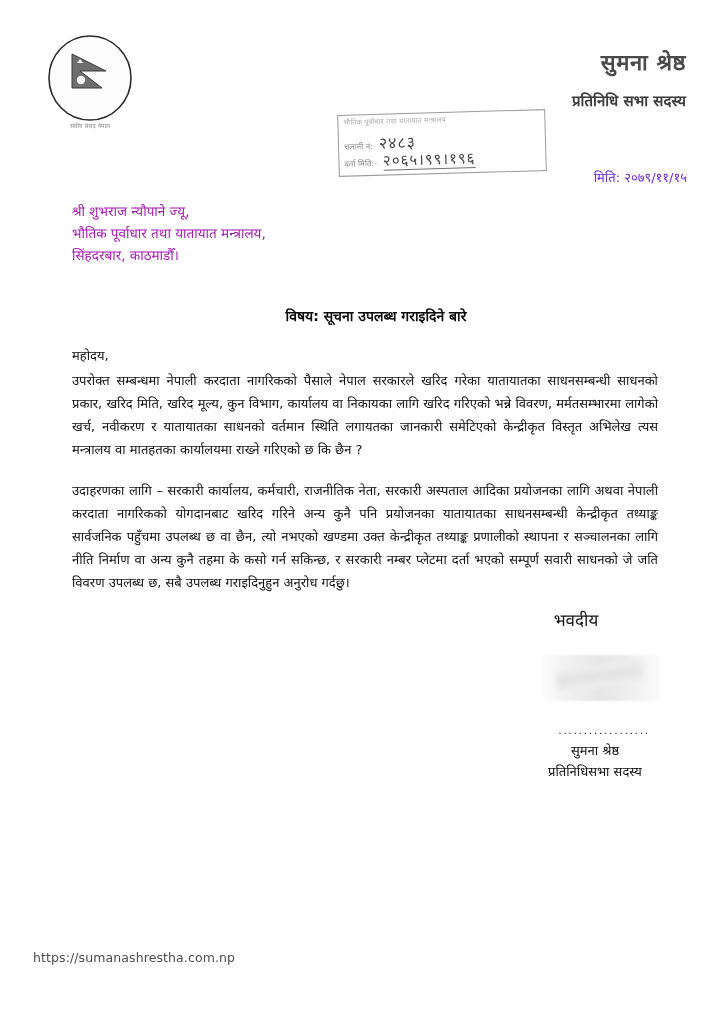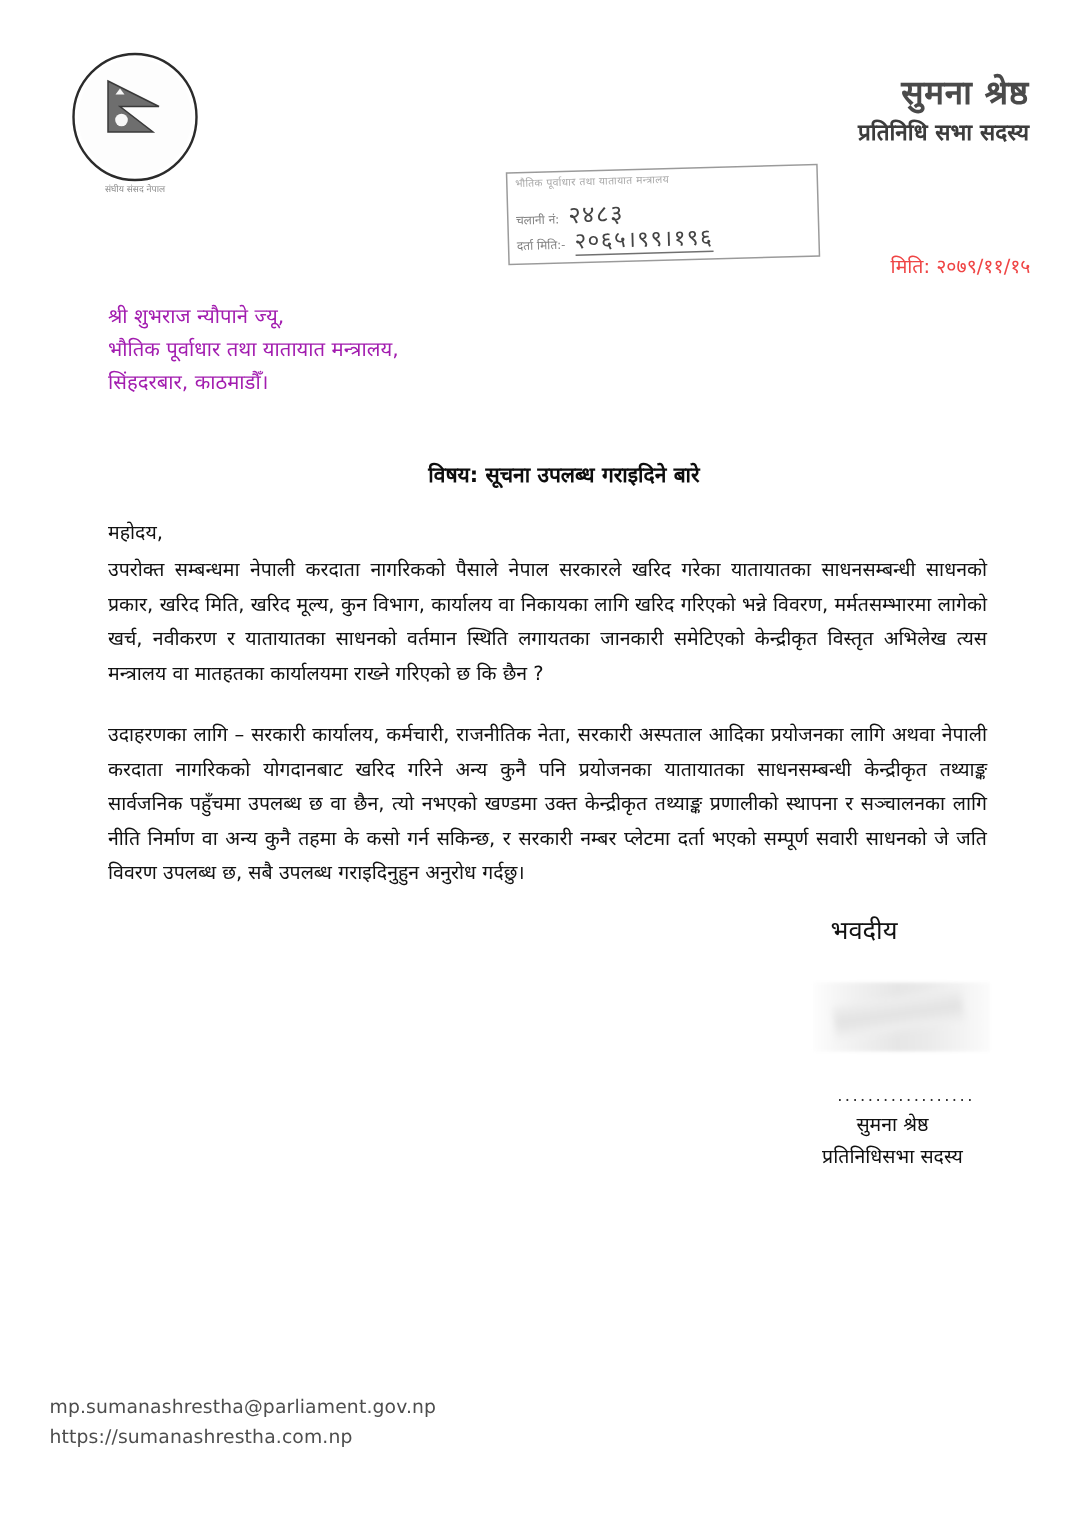--- a/index.html
+++ b/index.html
@@ -45,21 +45,21 @@
     font-weight: 700;
     letter-spacing: 0.5px;
     color: #4a4a4a;
     line-height: 1.2;
     white-space: nowrap;
   }
   .lh-role {
     font-size: 15px;
     font-weight: 600;
     color: #3c3c3c;
-    margin-top: 3px;
+    margin-top: 16px;
     line-height: 1.25;
     white-space: nowrap;
   }
 
   
   .stamp {
     position: absolute;
     left: 338px;
     top: 112px;
     width: 206px;
@@ -104,21 +104,21 @@
     padding-bottom: 0px;
     font-size: 15px;
   }
 
   
   .doc-date {
     position: absolute;
     right: 33px;
     top: 168px;
     font-size: 13px;
-    color: #ef4444;
+    color: #6d28d9;
     white-space: nowrap;
   }
 
   
   .recipient {
     position: absolute;
     left: 72px;
     top: 200px;
     font-size: 13.5px;
     line-height: 22px;
@@ -298,17 +298,16 @@
   <div class="signature-redaction"></div>
 
   <div class="dotted-line">..................</div>
 
   <div class="signer">
     <div>सुमना श्रेष्ठ</div>
     <div>प्रतिनिधिसभा सदस्य</div>
   </div>
 
   <div class="footer">
-    <div>mp.sumanashrestha@parliament.gov.np</div>
     <div>https://sumanashrestha.com.np</div>
   </div>
 
 </div>
 
 </body></html>

